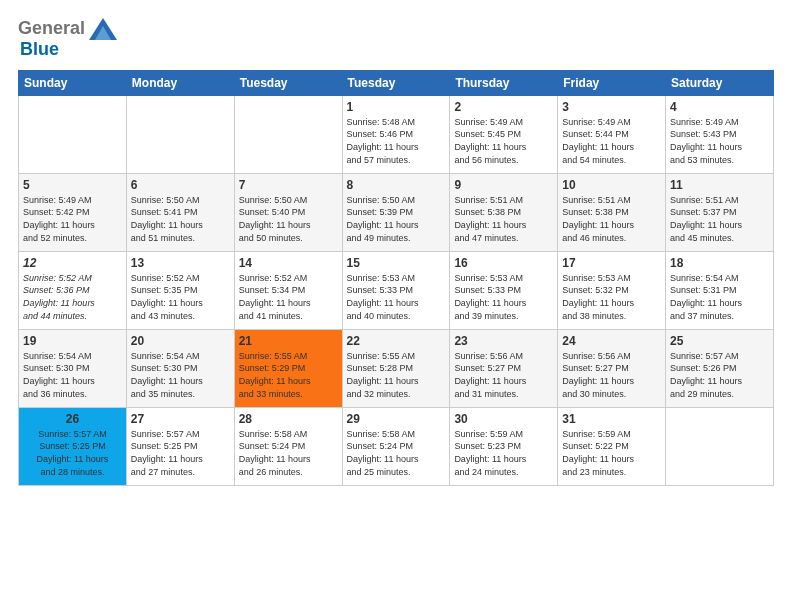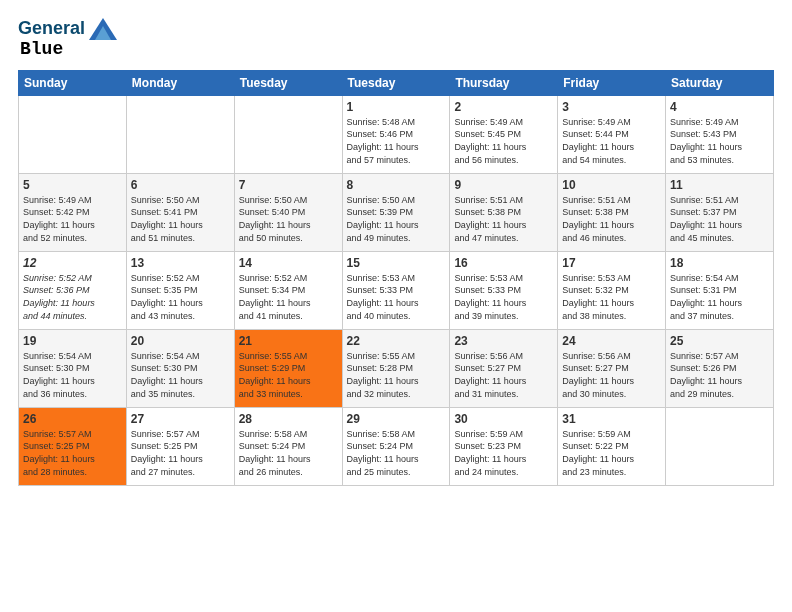--- a/index.html
+++ b/index.html
@@ -24,22 +24,22 @@
     }
     .logo {
       display: flex;
       align-items: center;
     }
     .logo-text {
       font-size: 18px;
       font-weight: bold;
       line-height: 1.1;
     }
-    .logo-general { color: #0c4a6e; }
-    .logo-blue { color: #000000; font-family: Liberation Mono, monospace; }
+    .logo-general { color: #737373; }
+    .logo-blue { color: #0369a1; }
     .logo-icon {
       width: 28px;
       height: 22px;
       margin-left: 2px;
     }
     .title-block {
       text-align: right;
     }
     .month-title {
       font-size: 32px;
@@ -312,21 +312,21 @@
           </td>
           <td style="background: rgb(245, 245, 245);">
             <span class="day-num">25</span>
             <div class="day-info" style="white-space: pre-line;">Sunrise: 5:57 AM
 Sunset: 5:26 PM
 Daylight: 11 hours
 and 29 minutes.</div>
           </td>
         </tr>
         <tr>
-          <td style="background: #f97316;">
+          <td style="background: #0ea5e9; text-align: center;">
             <span class="day-num">26</span>
             <div class="day-info" style="white-space: pre-line;">Sunrise: 5:57 AM
 Sunset: 5:25 PM
 Daylight: 11 hours
 and 28 minutes.</div>
           </td>
           <td style="background: rgb(255, 255, 255);">
             <span class="day-num">27</span>
             <div class="day-info" style="white-space: pre-line;">Sunrise: 5:57 AM
 Sunset: 5:25 PM

